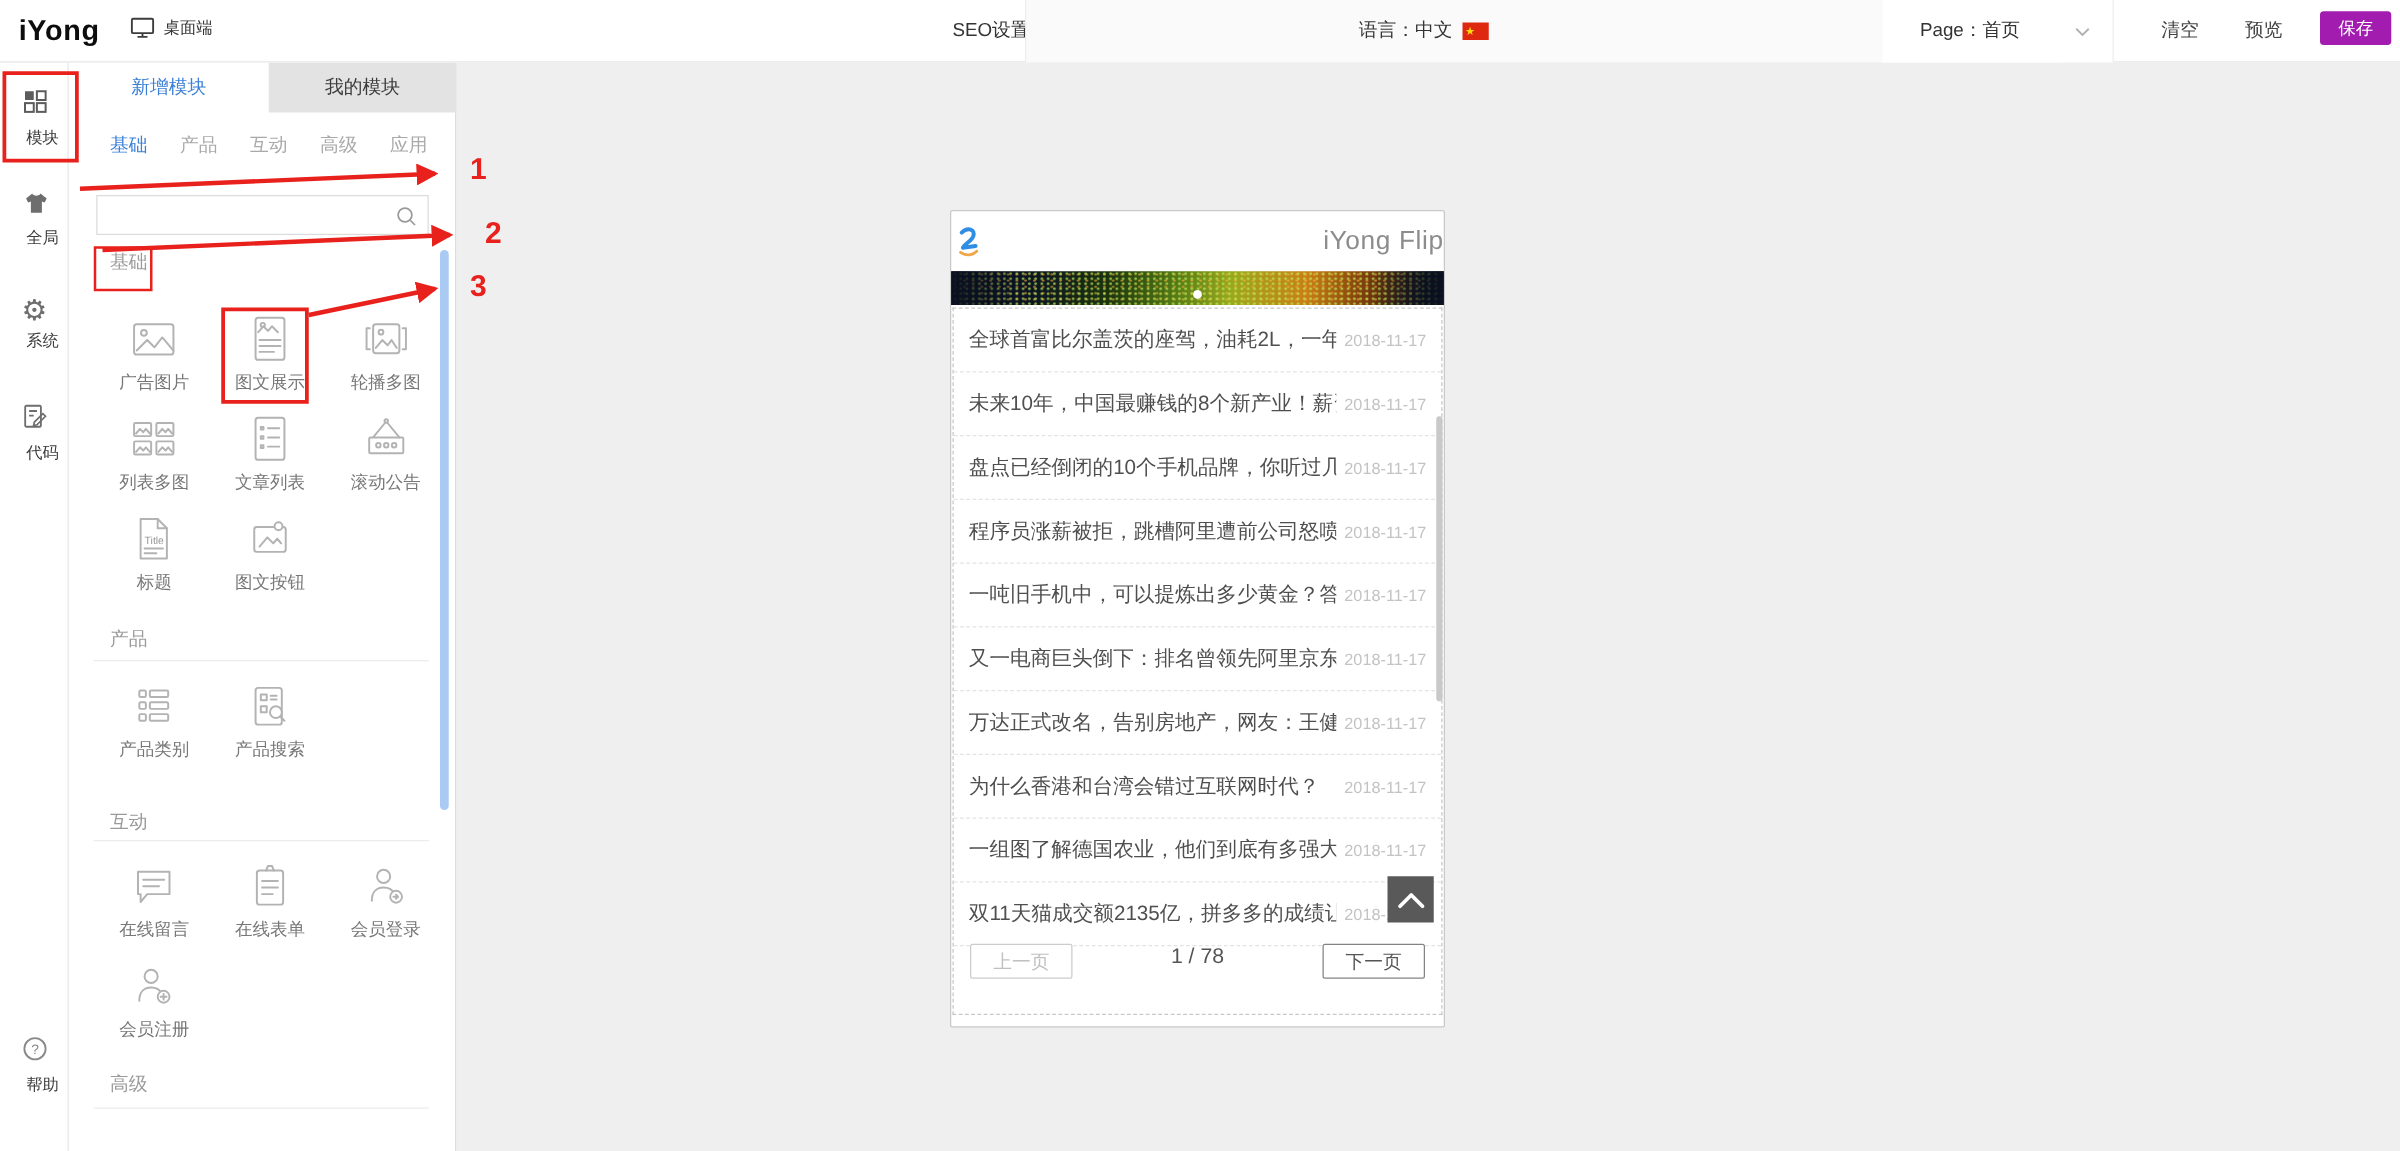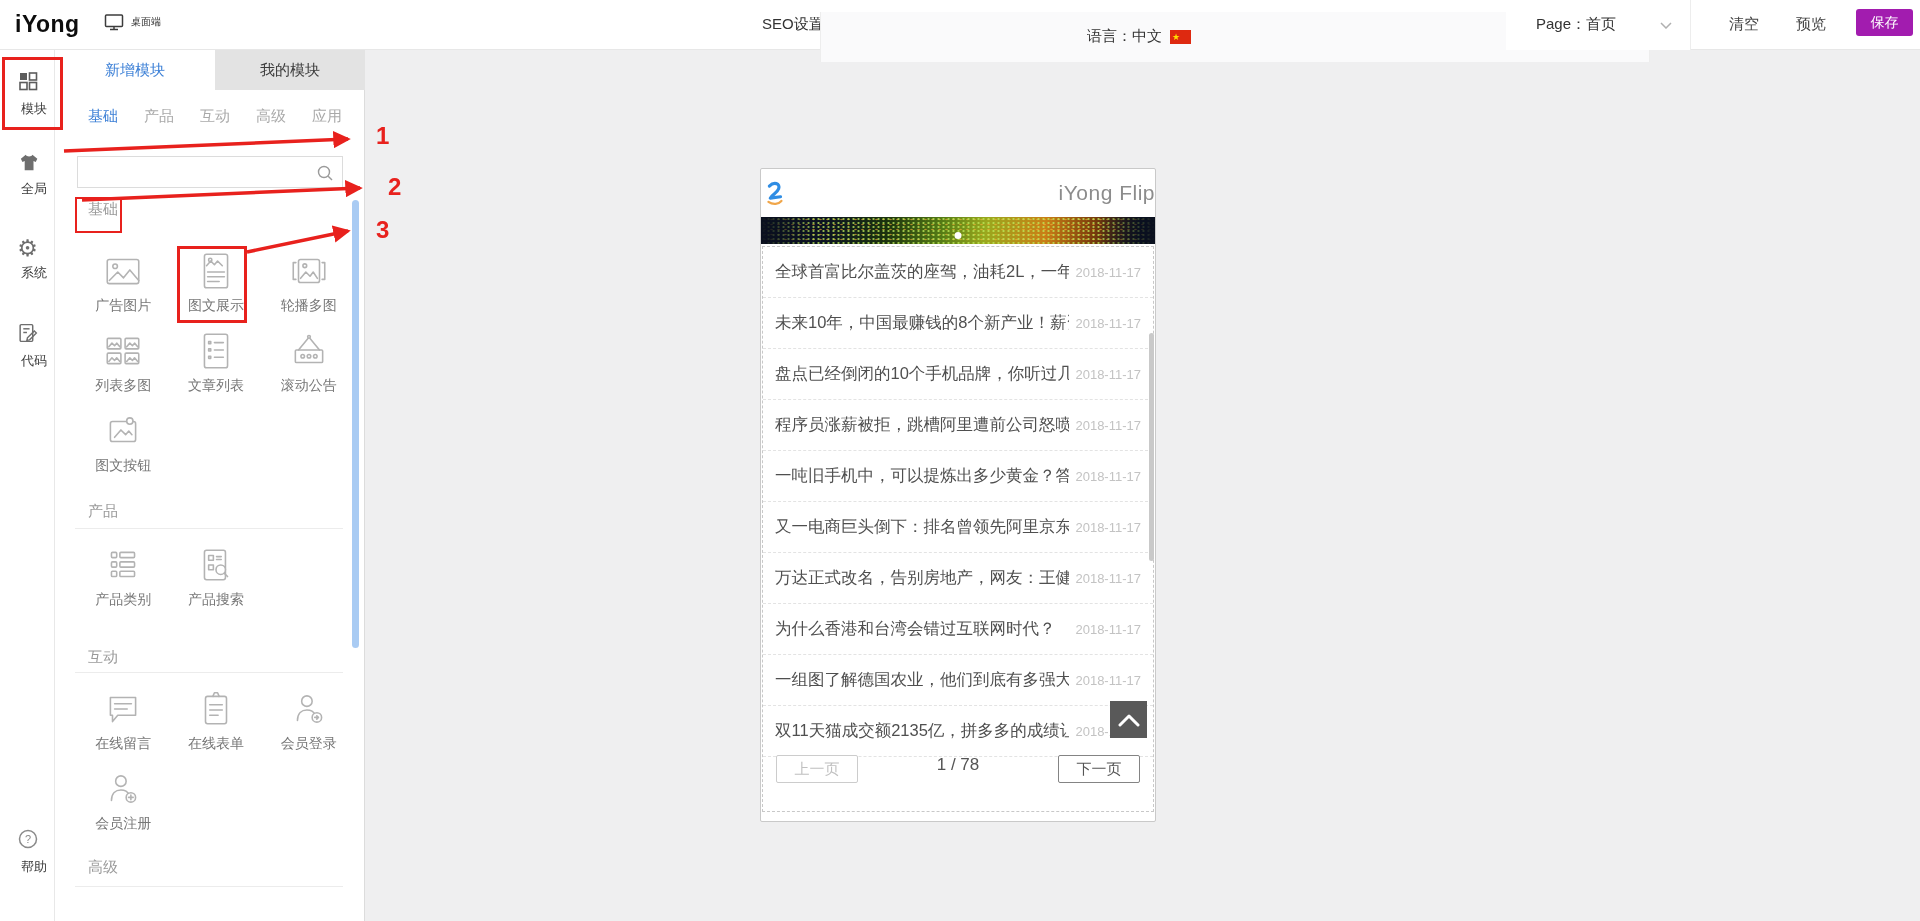--- a/index.html
+++ b/index.html
@@ -4,23 +4,23 @@
 <style>
   html,body{margin:0;padding:0;background:#efeff0;}
   *{box-sizing:border-box;}
   .app{position:relative;width:1920px;height:921px;overflow:hidden;background:#efeff0;
        font-family:"Liberation Sans","DejaVu Sans",sans-serif;color:#333;}
 
   
   .topbar{position:absolute;left:0;top:0;width:1920px;height:50px;background:#fff;
           border-bottom:1px solid #e7e7e7;z-index:20;}
   .logo{position:absolute;left:15px;top:11px;font-size:23px;font-weight:600;color:#0d0d0d;letter-spacing:.5px;}
-  .device{position:absolute;left:104px;top:13px;display:flex;align-items:center;gap:7px;font-size:10px;color:#333;}
+  .device{position:absolute;left:104px;top:13px;display:flex;align-items:center;gap:7px;font-size:13px;color:#333;}
   .seo{position:absolute;left:762px;top:15px;font-size:15px;color:#333;}
-  .topmid{position:absolute;left:820px;top:12px;width:830px;height:50px;background:#fafafb;
+  .topmid{position:absolute;left:820px;top:0;width:830px;height:50px;background:#fafafb;
           border-left:1px solid #ededed;border-right:1px solid #ededed;}
   .lang{position:absolute;left:266px;top:15px;display:flex;align-items:center;gap:8px;font-size:15px;color:#333;}
   .flag{width:21px;height:14px;background:#de2910;display:flex;align-items:center;padding-left:2px;
         color:#ffde00;font-size:9px;line-height:14px;}
   .pageblock{position:absolute;left:1506px;top:0;width:185px;height:50px;background:#fff;border-right:1px solid #ededed;}
   .pageblock .ptext{position:absolute;left:30px;top:15px;font-size:15px;color:#333;}
   .pageblock .chev{position:absolute;right:18px;top:22px;}
   .tclear{position:absolute;left:1729px;top:15px;font-size:15px;color:#444;cursor:pointer;}
   .tpreview{position:absolute;left:1796px;top:15px;font-size:15px;color:#444;cursor:pointer;}
   .tsave{position:absolute;left:1856px;top:9px;width:57px;height:27px;background:#a21caf;color:#fff;
@@ -248,20 +248,30 @@
             <path d="M19,8 L10,19 M21,8 L30,19"></path>
           <rect x="7" y="19" width="26" height="12" rx="1"></rect>
           <circle cx="14" cy="25" r="1.7"></circle>
             <circle cx="20" cy="25" r="1.7"></circle>
             <circle cx="26" cy="25" r="1.7"></circle>
         </svg>
         <span class="mlabel">滚动公告</span>
       </div>
       <div class="cell">
         <svg viewBox="0 0 40 40">
+          <path d="M10,5 h13 l7,7 v23 h-20 z"></path>
+            <path d="M23,5 v7 h7"></path>
+          <text x="13" y="24" font-size="8" fill="#999" stroke="none" font-family="Liberation Sans, sans-serif">Title</text>
+          <line x1="13" y1="27.5" x2="27" y2="27.5"></line>
+            <line x1="13" y1="31" x2="22" y2="31"></line>
+        </svg>
+        <span class="mlabel">标题</span>
+      </div>
+      <div class="cell">
+        <svg viewBox="0 0 40 40">
           <rect x="8" y="11" width="24" height="19" rx="2"></rect>
           <circle cx="26.5" cy="10.5" r="3" fill="#fff"></circle>
           <path d="M12,26 l6,-7 4.5,4.5 3,-3.5 3,3.5"></path>
         </svg>
         <span class="mlabel">图文按钮</span>
       </div>
     </div>
 
     <div class="sec-h sh-1">产品</div>
     <div class="divider dv-1"></div>

